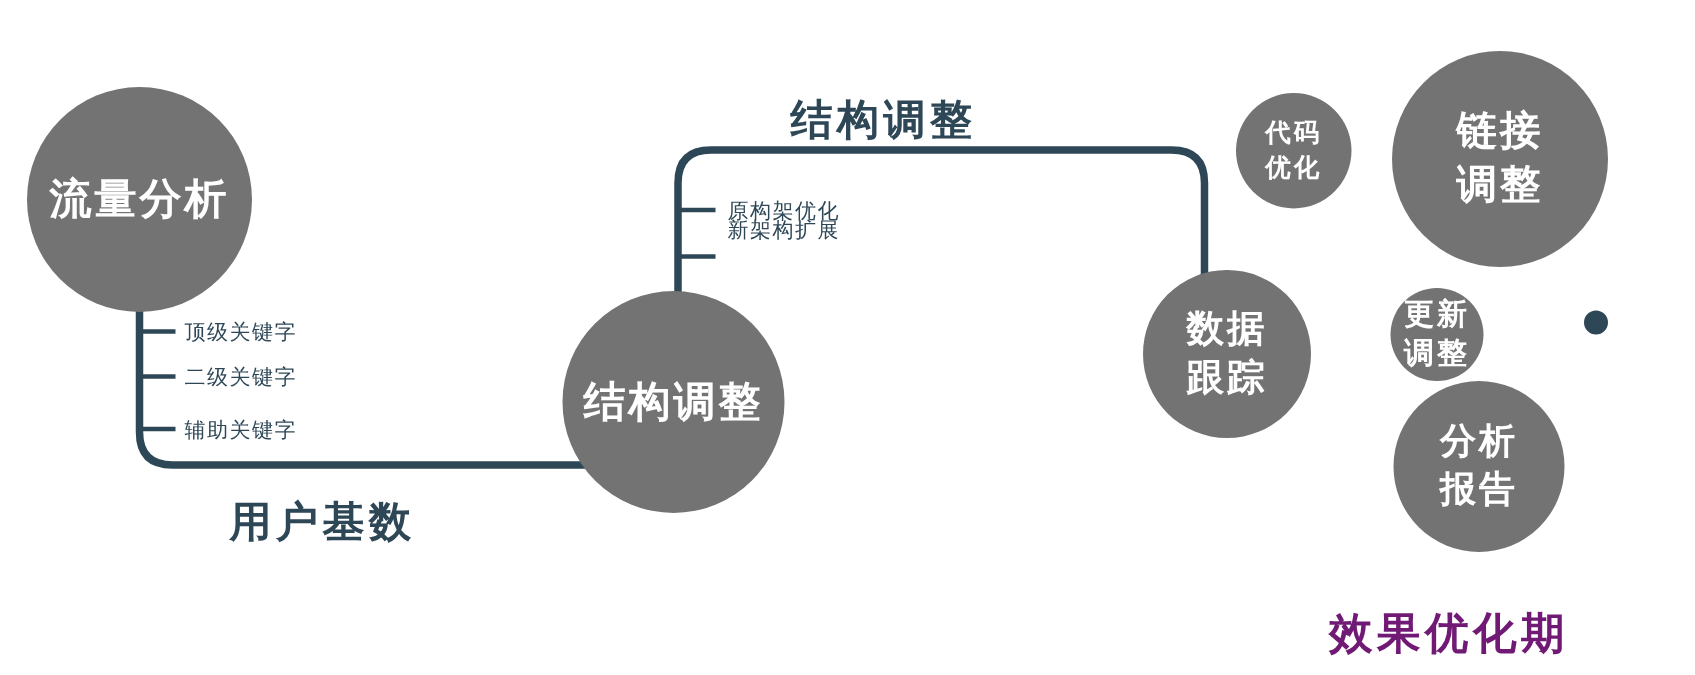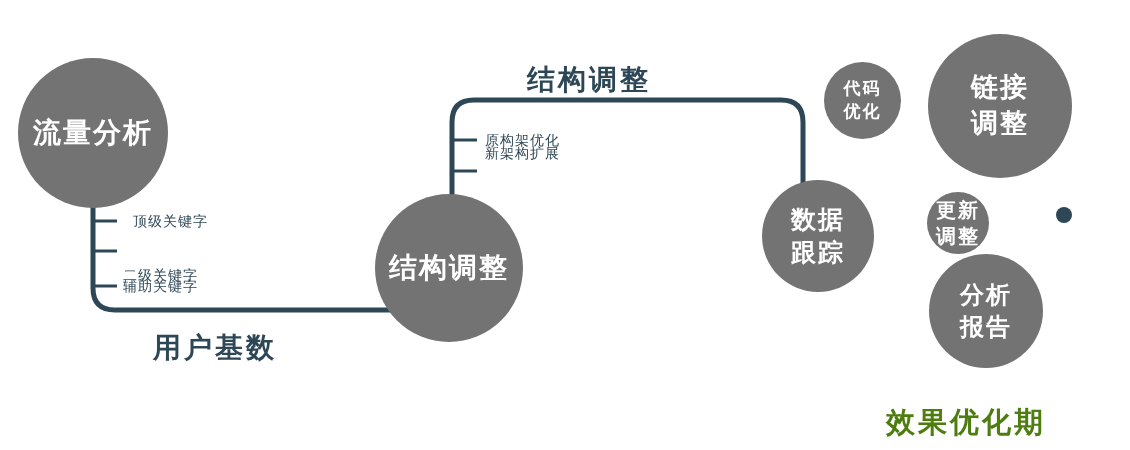--- a/index.html
+++ b/index.html
@@ -50,21 +50,21 @@
   .tick-label {
     position: absolute;
     color: #2e4757;
     font-size: 14px;
     font-weight: 400;
     letter-spacing: 1px;
     white-space: nowrap;
   }
   .footer-label {
     position: absolute;
-    color: #4d7c0f;
+    color: #701a75;
     font-size: 29px;
     font-weight: 600;
     letter-spacing: 3px;
     white-space: nowrap;
   }
 </style>
 </head>
 <body>
 
 <div class="canvas">
@@ -115,22 +115,22 @@
 
   <div class="node" style="left:929px; top:254px; width:114px; height:114px; font-size:24px;">
     <span class="node-label">分析
 报告</span>
   </div>
 
   <div class="edge-label" style="left:527px; top:61px; font-size:28px;">结构调整</div>
 
   <div class="edge-label" style="left:153px; top:329px; font-size:28px;">用户基数</div>
 
-  <div class="tick-label" style="left:133px; top:213px;">顶级关键字</div>
-  <div class="tick-label" style="left:123px; top:243px;margin-top:24px;">二级关键字</div>
+  <div class="tick-label" style="left:123px; top:213px;">顶级关键字</div>
+  <div class="tick-label" style="left:123px; top:243px;">二级关键字</div>
   <div class="tick-label" style="left:123px; top:278px;">辅助关键字</div>
 
   <div class="tick-label" style="left:485px; top:132px;">原构架优化</div>
   <div class="tick-label" style="left:485px; top:145px;">新架构扩展</div>
 
   <div class="footer-label" style="left:886px; top:403px;">效果优化期</div>
 
 </div>
 
 </body></html>

